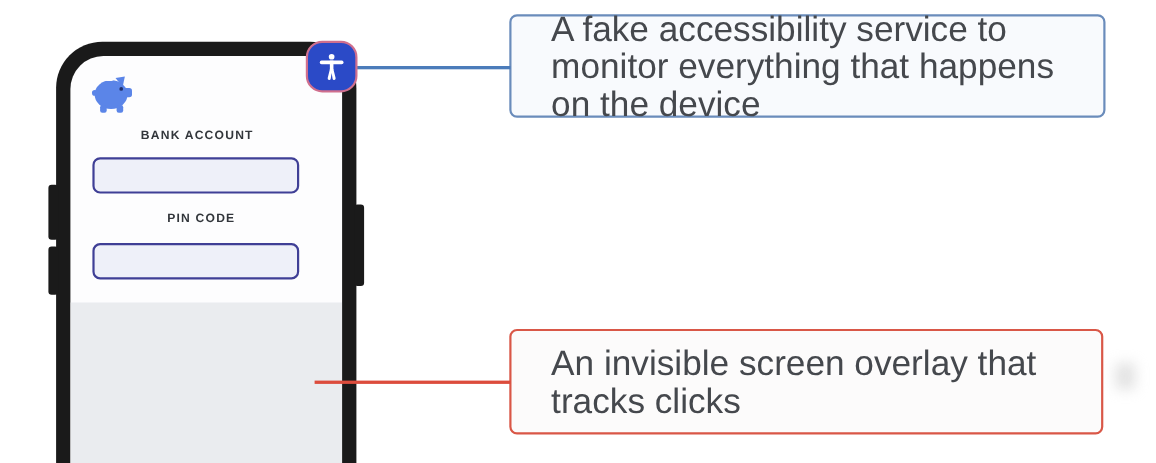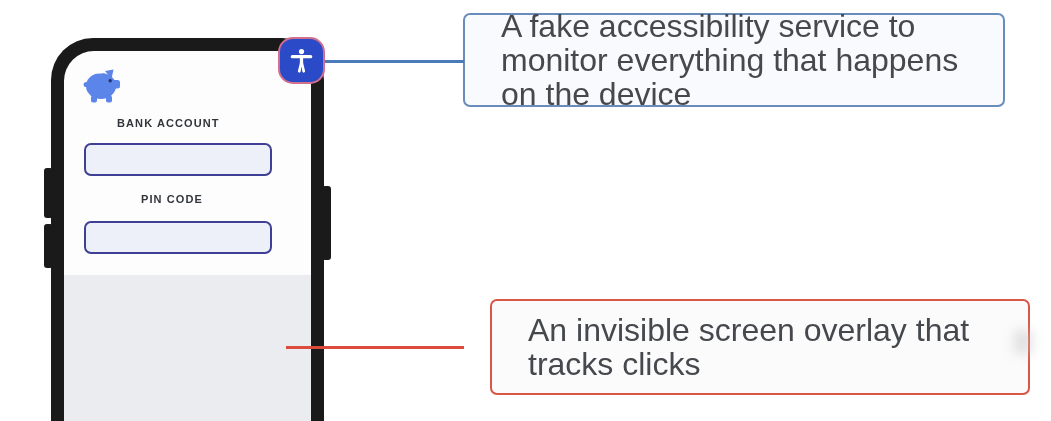--- a/index.html
+++ b/index.html
@@ -18,21 +18,21 @@
   .side-btn { position:absolute; background:var(--phone-frame); border-radius:3px; width:9px; }
   .vol-up   { left:-7px; top:130px; height:50px; }
   .vol-down { left:-7px; top:186px; height:44px; }
   .power    { right:-7px; top:148px; height:74px; }
   .screen {
     position:absolute; inset:13px; background:var(--screen-bg);
     border-radius:30px; overflow:hidden;
   }
   .piggy { position:absolute; left:18px; top:16px; width:40px; height:36px; }
   .field-label {
-    position:absolute; left:9px; font-size:11px; font-weight:700;
+    position:absolute; left:20px; font-size:11px; font-weight:700;
     letter-spacing:1.1px; color:var(--label-text);padding-left:44px;
   }
   .lbl-1 { top:66px; } .lbl-2 { top:142px;margin-left:24px; }
   .field-input {
     position:absolute; left:20px; width:188px; height:33px;
     border:2px solid var(--field-border); background:var(--field-bg);
     border-radius:7px; outline:none; font-size:14px; color:#222; padding:0 8px;
   }
   .inp-1 { top:92px; } .inp-2 { top:170px; }
   .screen-lower {
@@ -58,21 +58,21 @@
   .callout {
     position:absolute; display:flex; align-items:center;
     border-radius:7px; padding:0 36px;
     font-size:32px; line-height:34px; color:var(--text);
   }
   .callout-accessibility {
     left:463px; top:13px; width:542px; height:94px;
     border:2px solid var(--blue-box-border); background:var(--blue-box-bg);
   }
   .callout-overlay {
-    left:490px; top:299px; width:540px; height:96px;
+    left:463px; top:299px; width:540px; height:96px;
     border:2px solid var(--red-box-border); background:var(--red-box-bg);
   }
 
   .artifact {
     position:absolute; left:1014px; top:330px; width:18px; height:24px;
     background:#c7c7c7; filter:blur(6px); opacity:.5;
   }
 </style>
 </head>
 <body>

